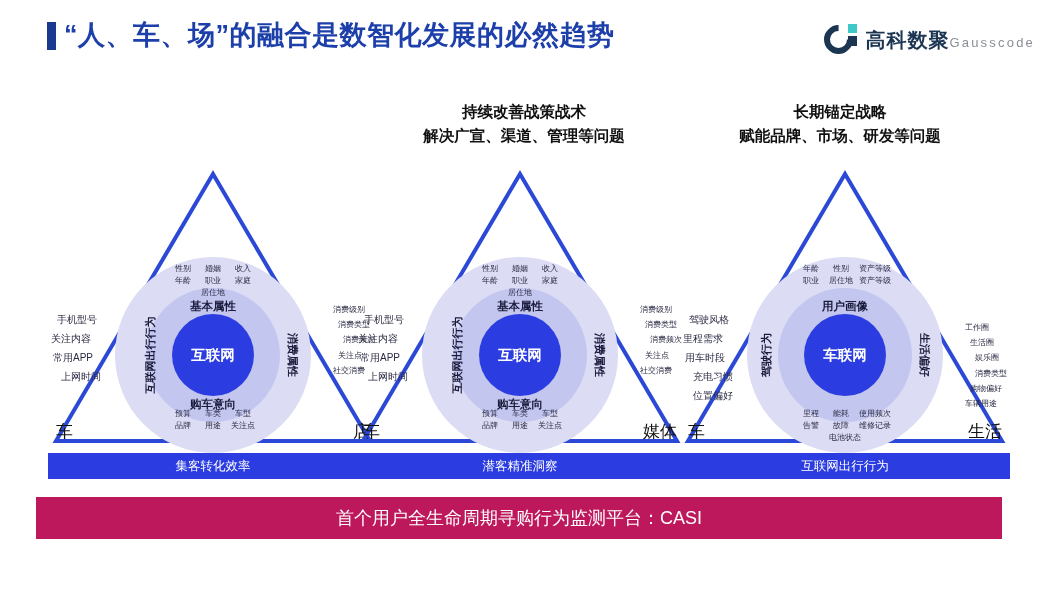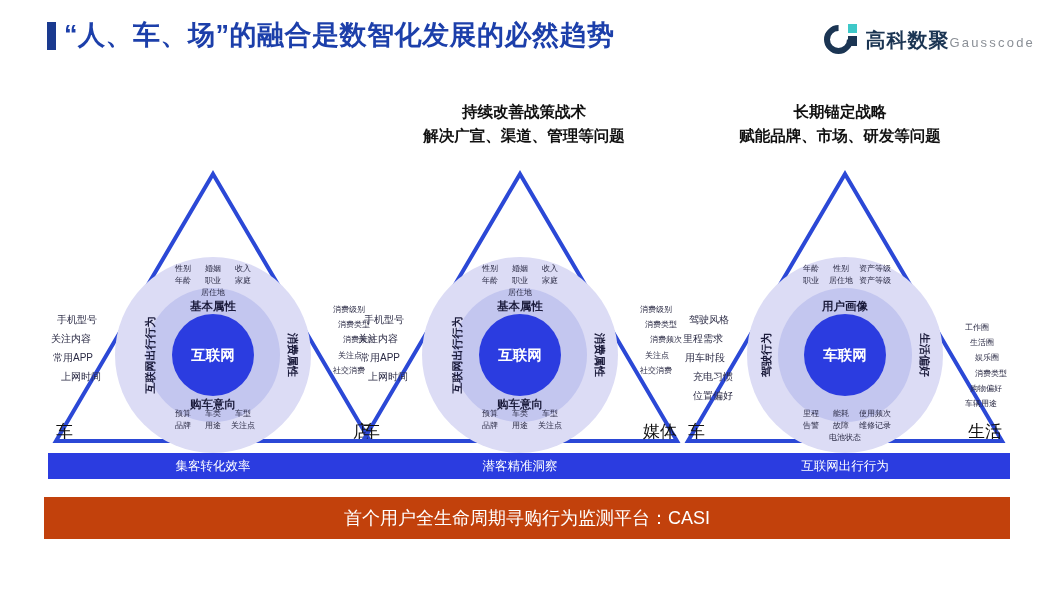--- a/index.html
+++ b/index.html
@@ -126,22 +126,22 @@
   }
   .out-left div, .out-right div { white-space:nowrap; }
 
   
   .banner {
     position:absolute; height:26px; background:#2b3ce0;
     display:flex; align-items:center; justify-content:center;
     color:#fff; font-size:12.5px; white-space:nowrap;
   }
   .footer-banner {
-    position:absolute; left:44px; top:497px; width:966px; height:42px;
-    background:#c2410c; display:flex; align-items:center; justify-content:center;
+    position:absolute; left:36px; top:497px; width:966px; height:42px;
+    background:#be185d; display:flex; align-items:center; justify-content:center;
     color:#fff; font-size:18px; white-space:nowrap;
   }
 </style>
 </head>
 <body>
 
 <div id="page">
 
   <div class="header">
     <div class="title-bar"></div>

